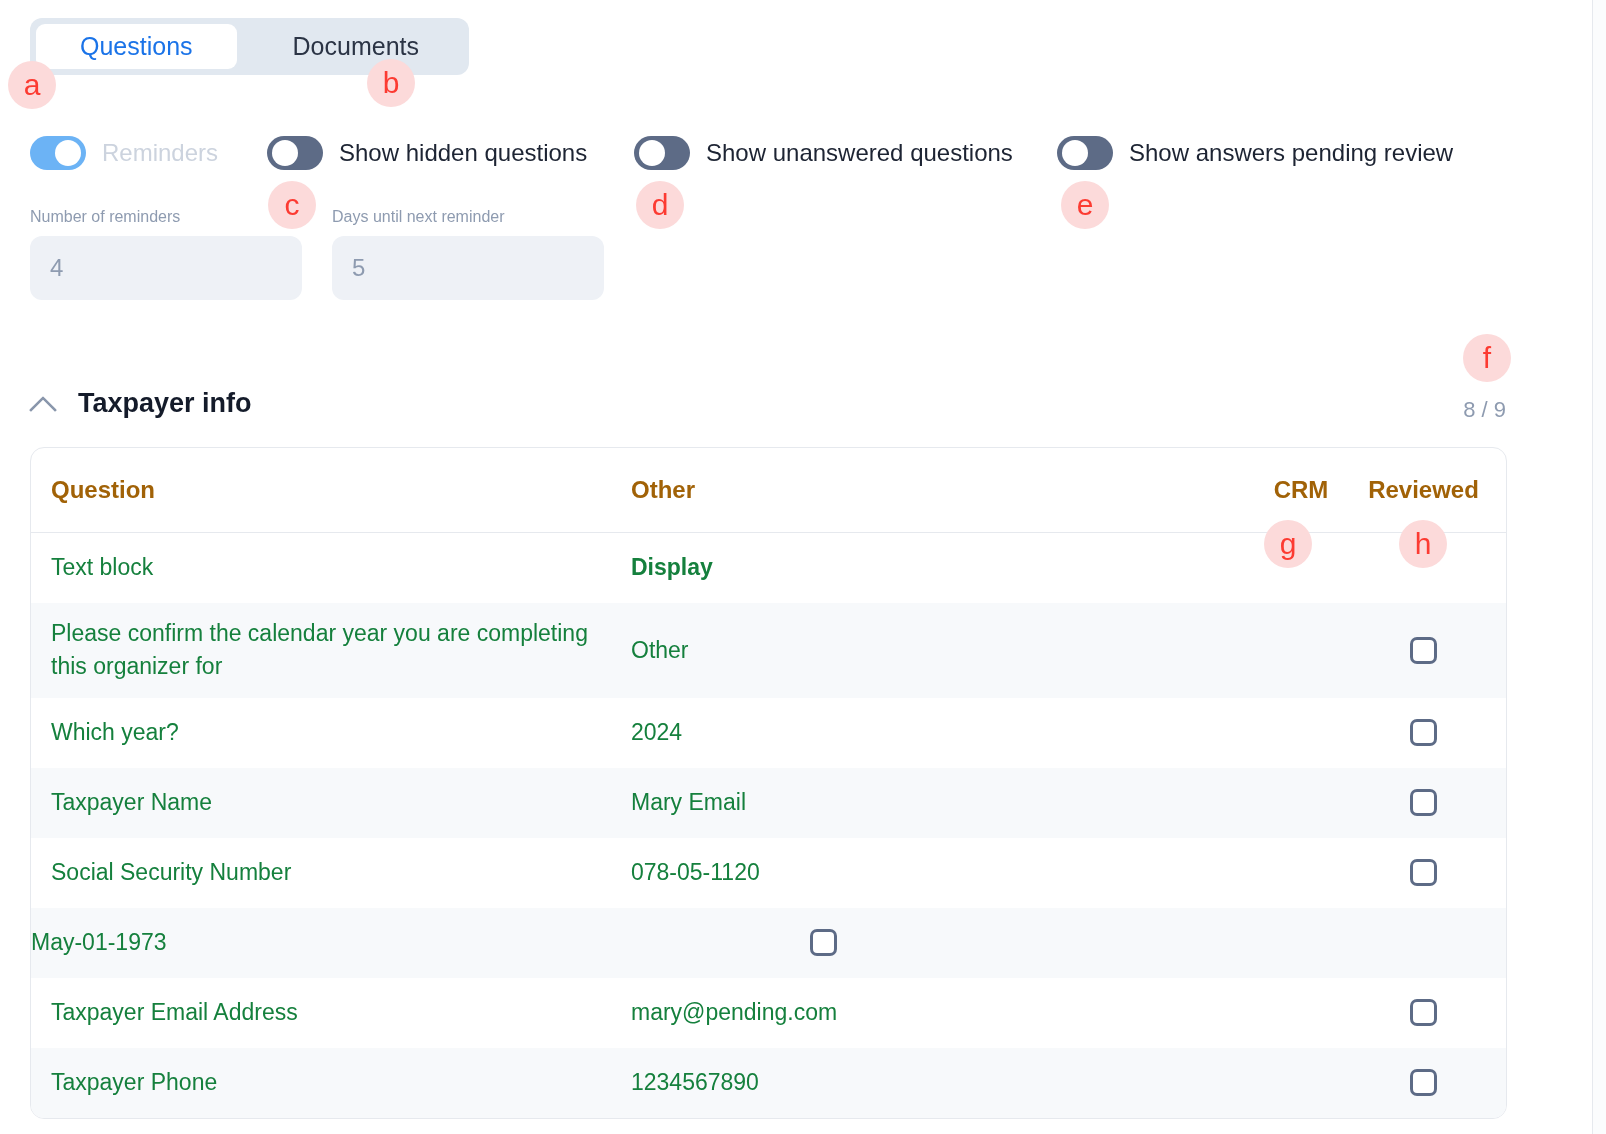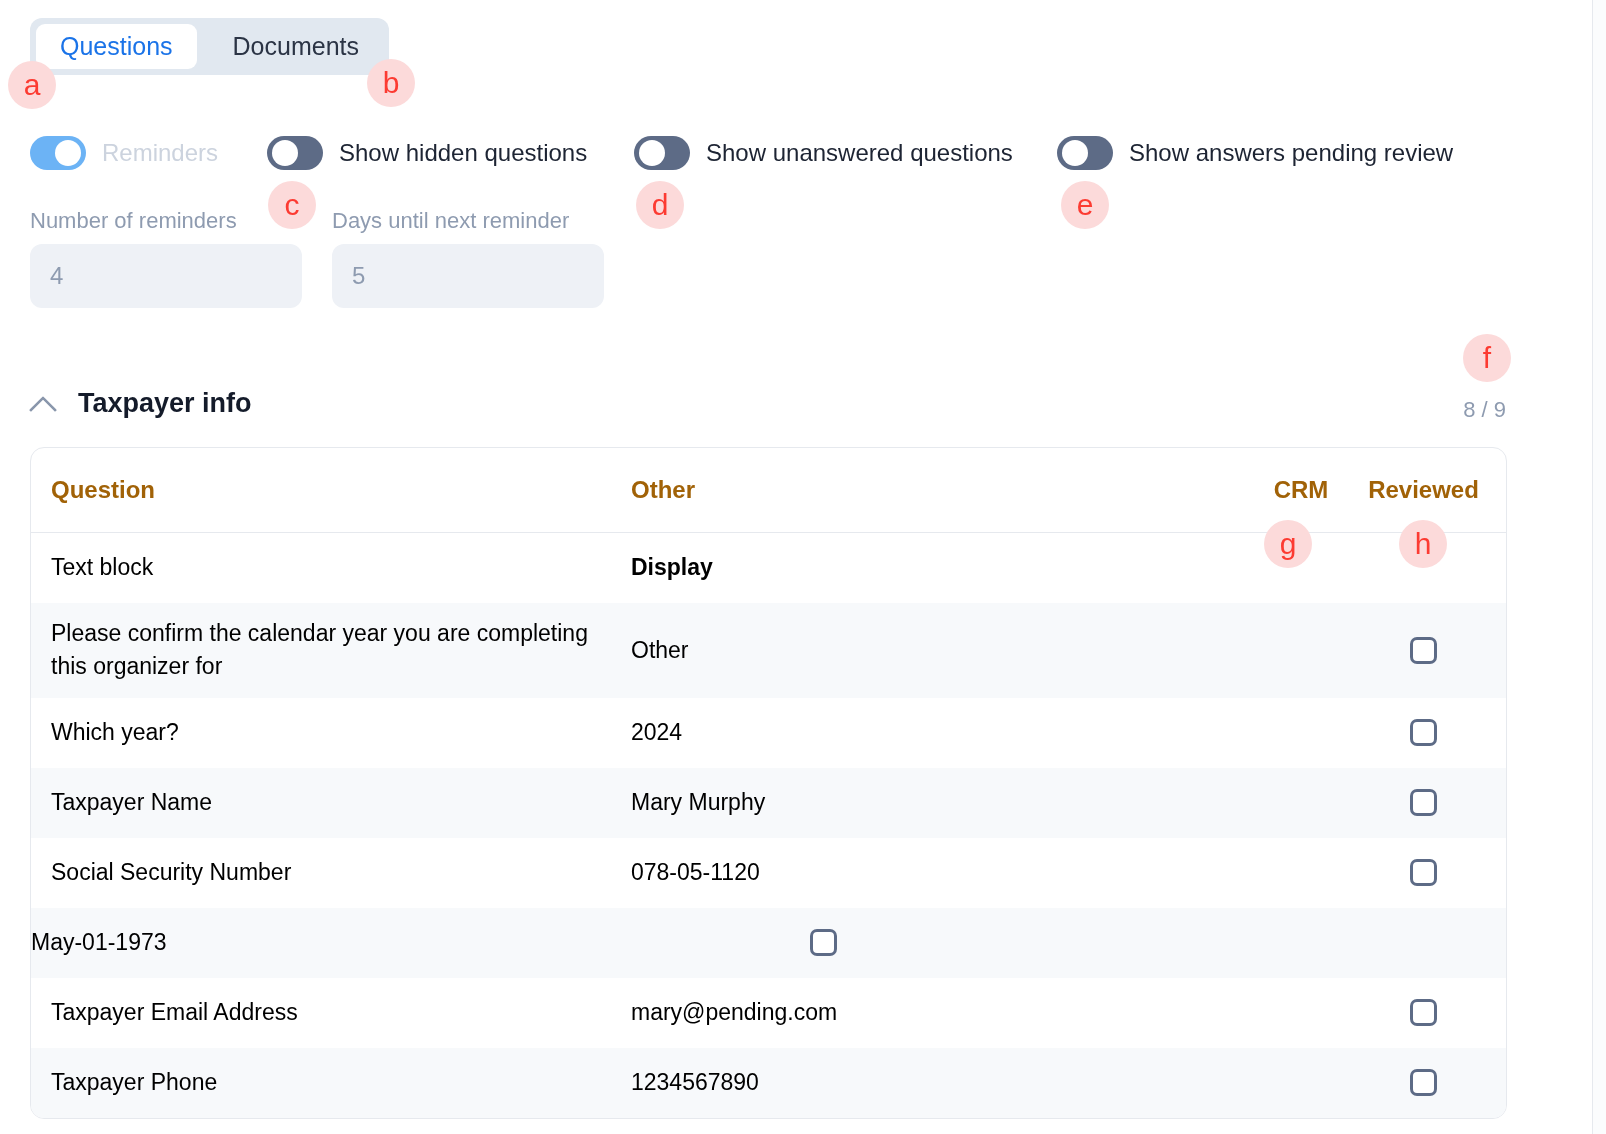--- a/index.html
+++ b/index.html
@@ -40,21 +40,21 @@
     border-radius: 12px;
     display: flex;
     align-items: center;
     padding: 0 0 0 0;
   }
   .tab {
     height: 45px;
     display: flex;
     align-items: center;
     justify-content: center;
-    padding: 0 24px;
+    padding: 0 44px;
     margin: 0 6px;
     font-size: 25px;
     border-radius: 9px;
     color: #2b3445;
     cursor: pointer;
     white-space: nowrap;
   }
   .tab.active {
     background: #ffffff;
     color: #1a73e8;
@@ -103,21 +103,21 @@
   }
   .toggle-label.muted { color: #ccd3de; }
 
   
   .fields { position: absolute; left: 0; top: 208px; }
   .field {
     position: absolute;
     top: 0;
   }
   .field-label {
-    font-size: 22px;
+    font-size: 16px;
     color: #8e9bb0;
     margin-bottom: 10px;
     display: block;
     white-space: nowrap;
   }
   .field-input {
     display: block;
     width: 272px;
     height: 64px;
     background: #eef1f6;
@@ -202,21 +202,21 @@
 
   .trow {
     display: flex;
     align-items: center;
     min-height: 70px;
     background: #ffffff;
   }
   .trow.alt { background: #f7f9fb; }
   .trow .cell {
     font-size: 23px;
-    color: #000000;
+    color: #15803d;
     line-height: 1.45;
   }
   .trow .cell.q { width: 600px; padding: 14px 40px 14px 20px; }
   .trow .cell.a { width: 610px; }
   .trow .cell.crm { width: 120px; }
   .trow .cell.rev { width: 125px; display: flex; justify-content: center; }
 
   .link-display {
     color: #1a73e8;
     font-weight: bold;
@@ -335,21 +335,21 @@
         <div class="trow">
           <div class="cell q">Which year?</div>
           <div class="cell a">2024</div>
           <div class="cell crm"></div>
           <div class="cell rev">
             <div class="checkbox"></div>
           </div>
         </div>
         <div class="trow alt">
           <div class="cell q">Taxpayer Name</div>
-          <div class="cell a">Mary Murphy</div>
+          <div class="cell a">Mary Email</div>
           <div class="cell crm"></div>
           <div class="cell rev">
             <div class="checkbox"></div>
           </div>
         </div>
         <div class="trow">
           <div class="cell q">Social Security Number</div>
           <div class="cell a">078-05-1120</div>
           <div class="cell crm"></div>
           <div class="cell rev">

